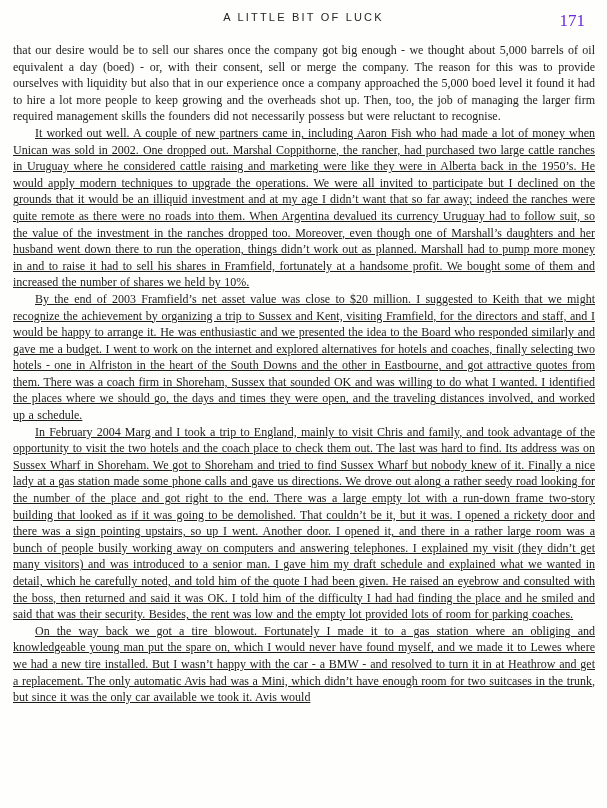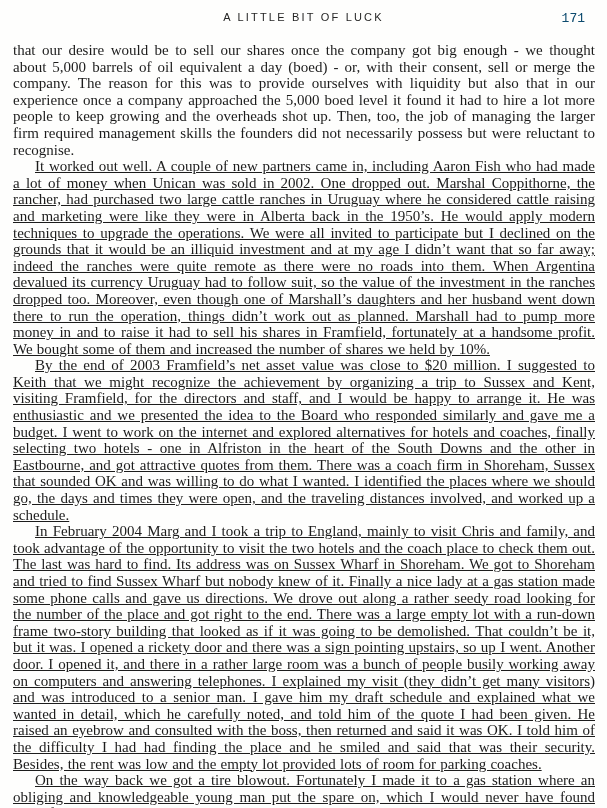--- a/index.html
+++ b/index.html
@@ -33,33 +33,33 @@
     font-family: "Liberation Sans", sans-serif;
     font-size: 11px;
     letter-spacing: 2.2px;
     color: #262626;
     font-weight: 400;
   }
   .page-number {
     position: absolute;
     right: 22px;
     top: 0;
-    font-family: Liberation Mono, monospace;
-    font-size: 13px;
-    color: #0c4a6e;
+    font-family: Liberation Serif, serif;
+    font-size: 17px;
+    color: #6d28d9;
   }
   .body-text {
     position: absolute;
     top: 42px;
     left: 13px;
     width: 582px;
   }
   .body-text p {
     margin: 0;
-    font-size: 15px;
+    font-size: 12px;
     line-height: 16.6px;
     text-align: justify;
     text-justify: inter-word;
     word-spacing: 0.5px;
   }
   .body-text p.indent {
     text-indent: 22px;
     text-decoration: underline;
   }
 </style>

